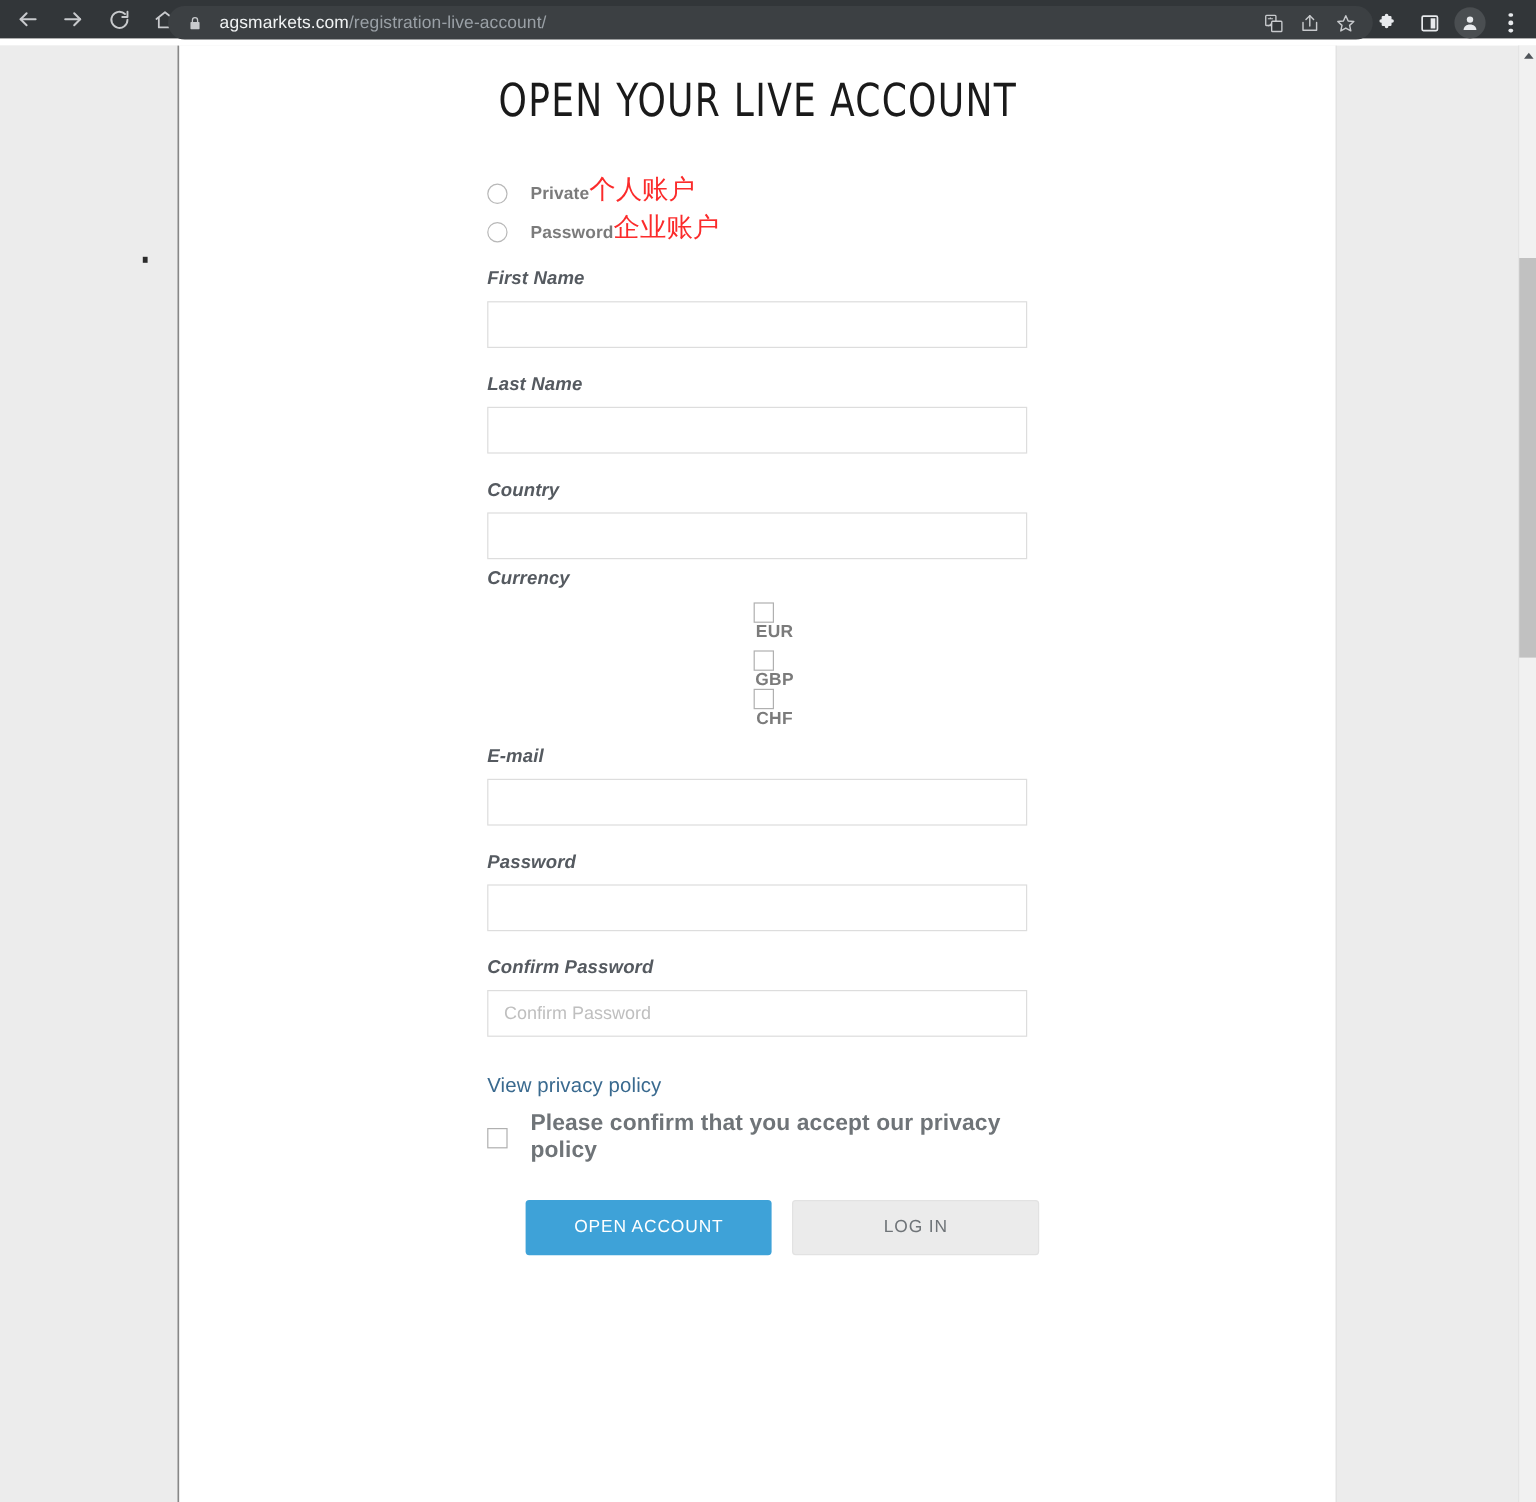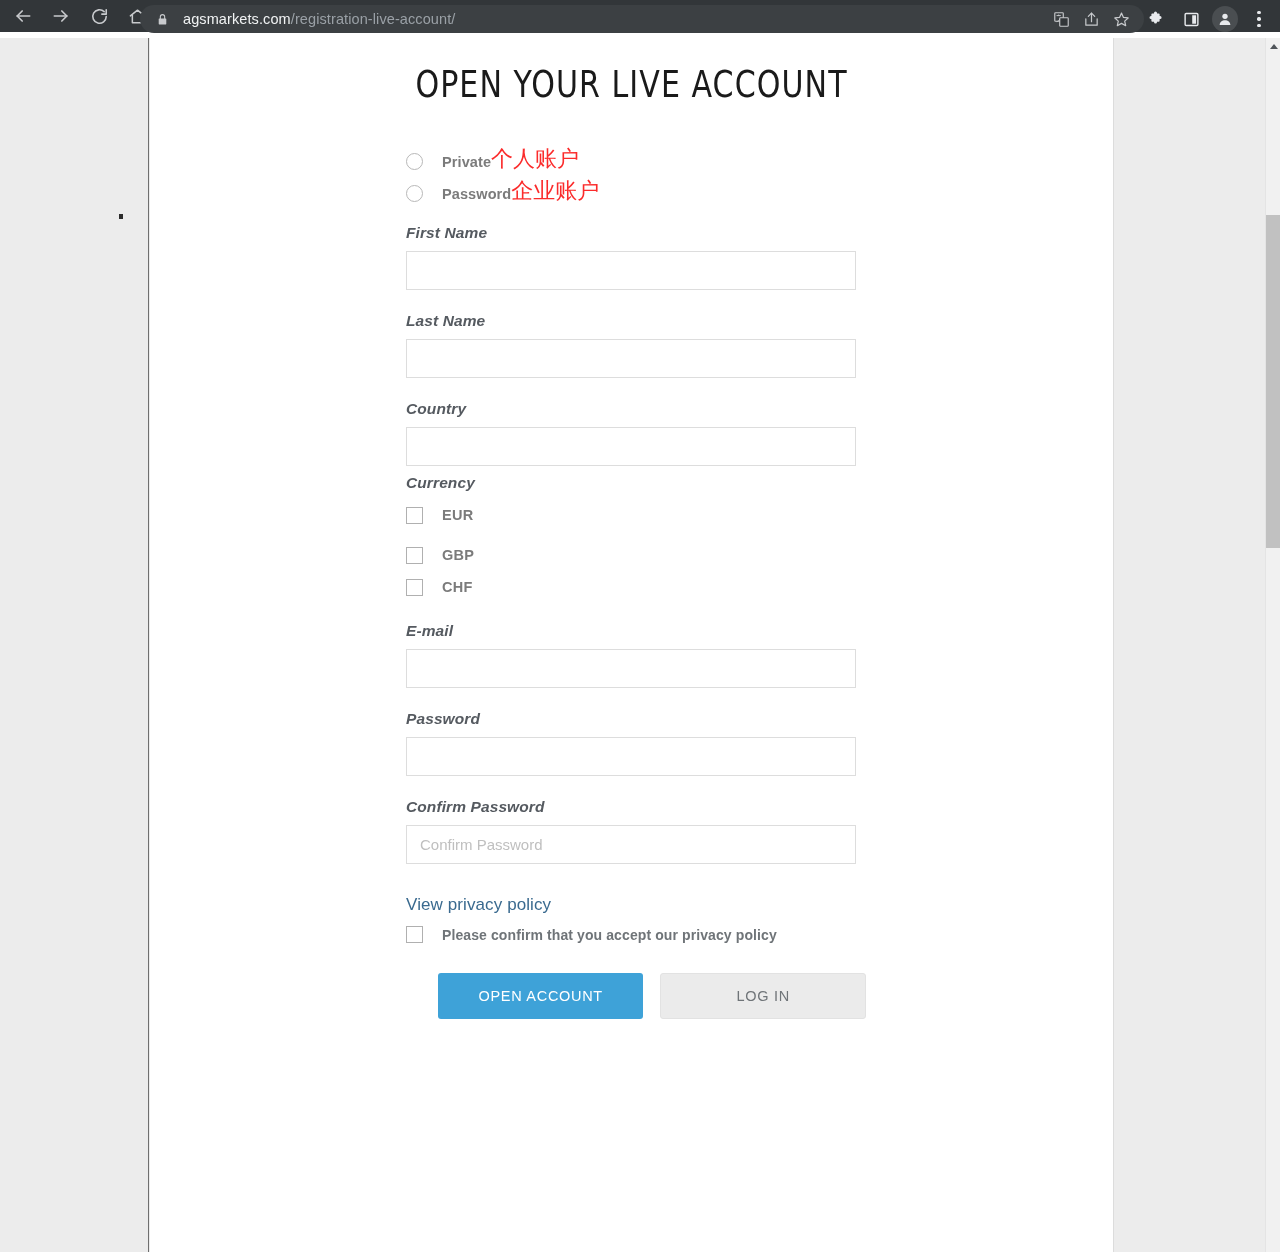--- a/index.html
+++ b/index.html
@@ -165,21 +165,21 @@
     font-family: "Liberation Sans", sans-serif;
     font-size: 15px;
     color: #555a60;
     padding: 0 13px;
     outline: none;
   }
   .text-input::placeholder { color: #bfbfbf; }
   .text-input.narrow { width: 181px; }
 
   #currency-block { margin-top: 8px; }
-  .check-row { display: flex; align-items: center; height: 26px; }
+  .check-row { display: flex; align-items: center; height: 26px; flex-direction: column; }
   .check-mark {
     width: 17px; height: 17px;
     border: 1.6px solid #b0b0b0; background: #fff;
     flex: 0 0 auto;
   }
   .check-label {
     margin-left: 19px;
     font-size: 14.5px; font-weight: bold;
     color: #7b7b7b; letter-spacing: .3px;
   }
@@ -197,21 +197,21 @@
     letter-spacing: .1px;
   }
   #privacy-row { display: flex; align-items: center; margin-top: 11px; }
   #privacy-check {
     width: 17px; height: 17px;
     border: 1.6px solid #b0b0b0; background: #fff;
     flex: 0 0 auto;
   }
   #privacy-text {
     margin-left: 19px;
-    font-size: 14px; font-weight: bold;
+    font-size: 19px; font-weight: bold;
     color: #6f7478; letter-spacing: .1px;
   }
 
   #button-row { display: flex; margin-top: 30px; padding-left: 32px; }
   #open-account-button {
     width: 217px; height: 46px;
     background: #3ea2d8;
     border: none; border-radius: 3px;
     color: #ffffff;
     font-family: "Liberation Sans", sans-serif;

